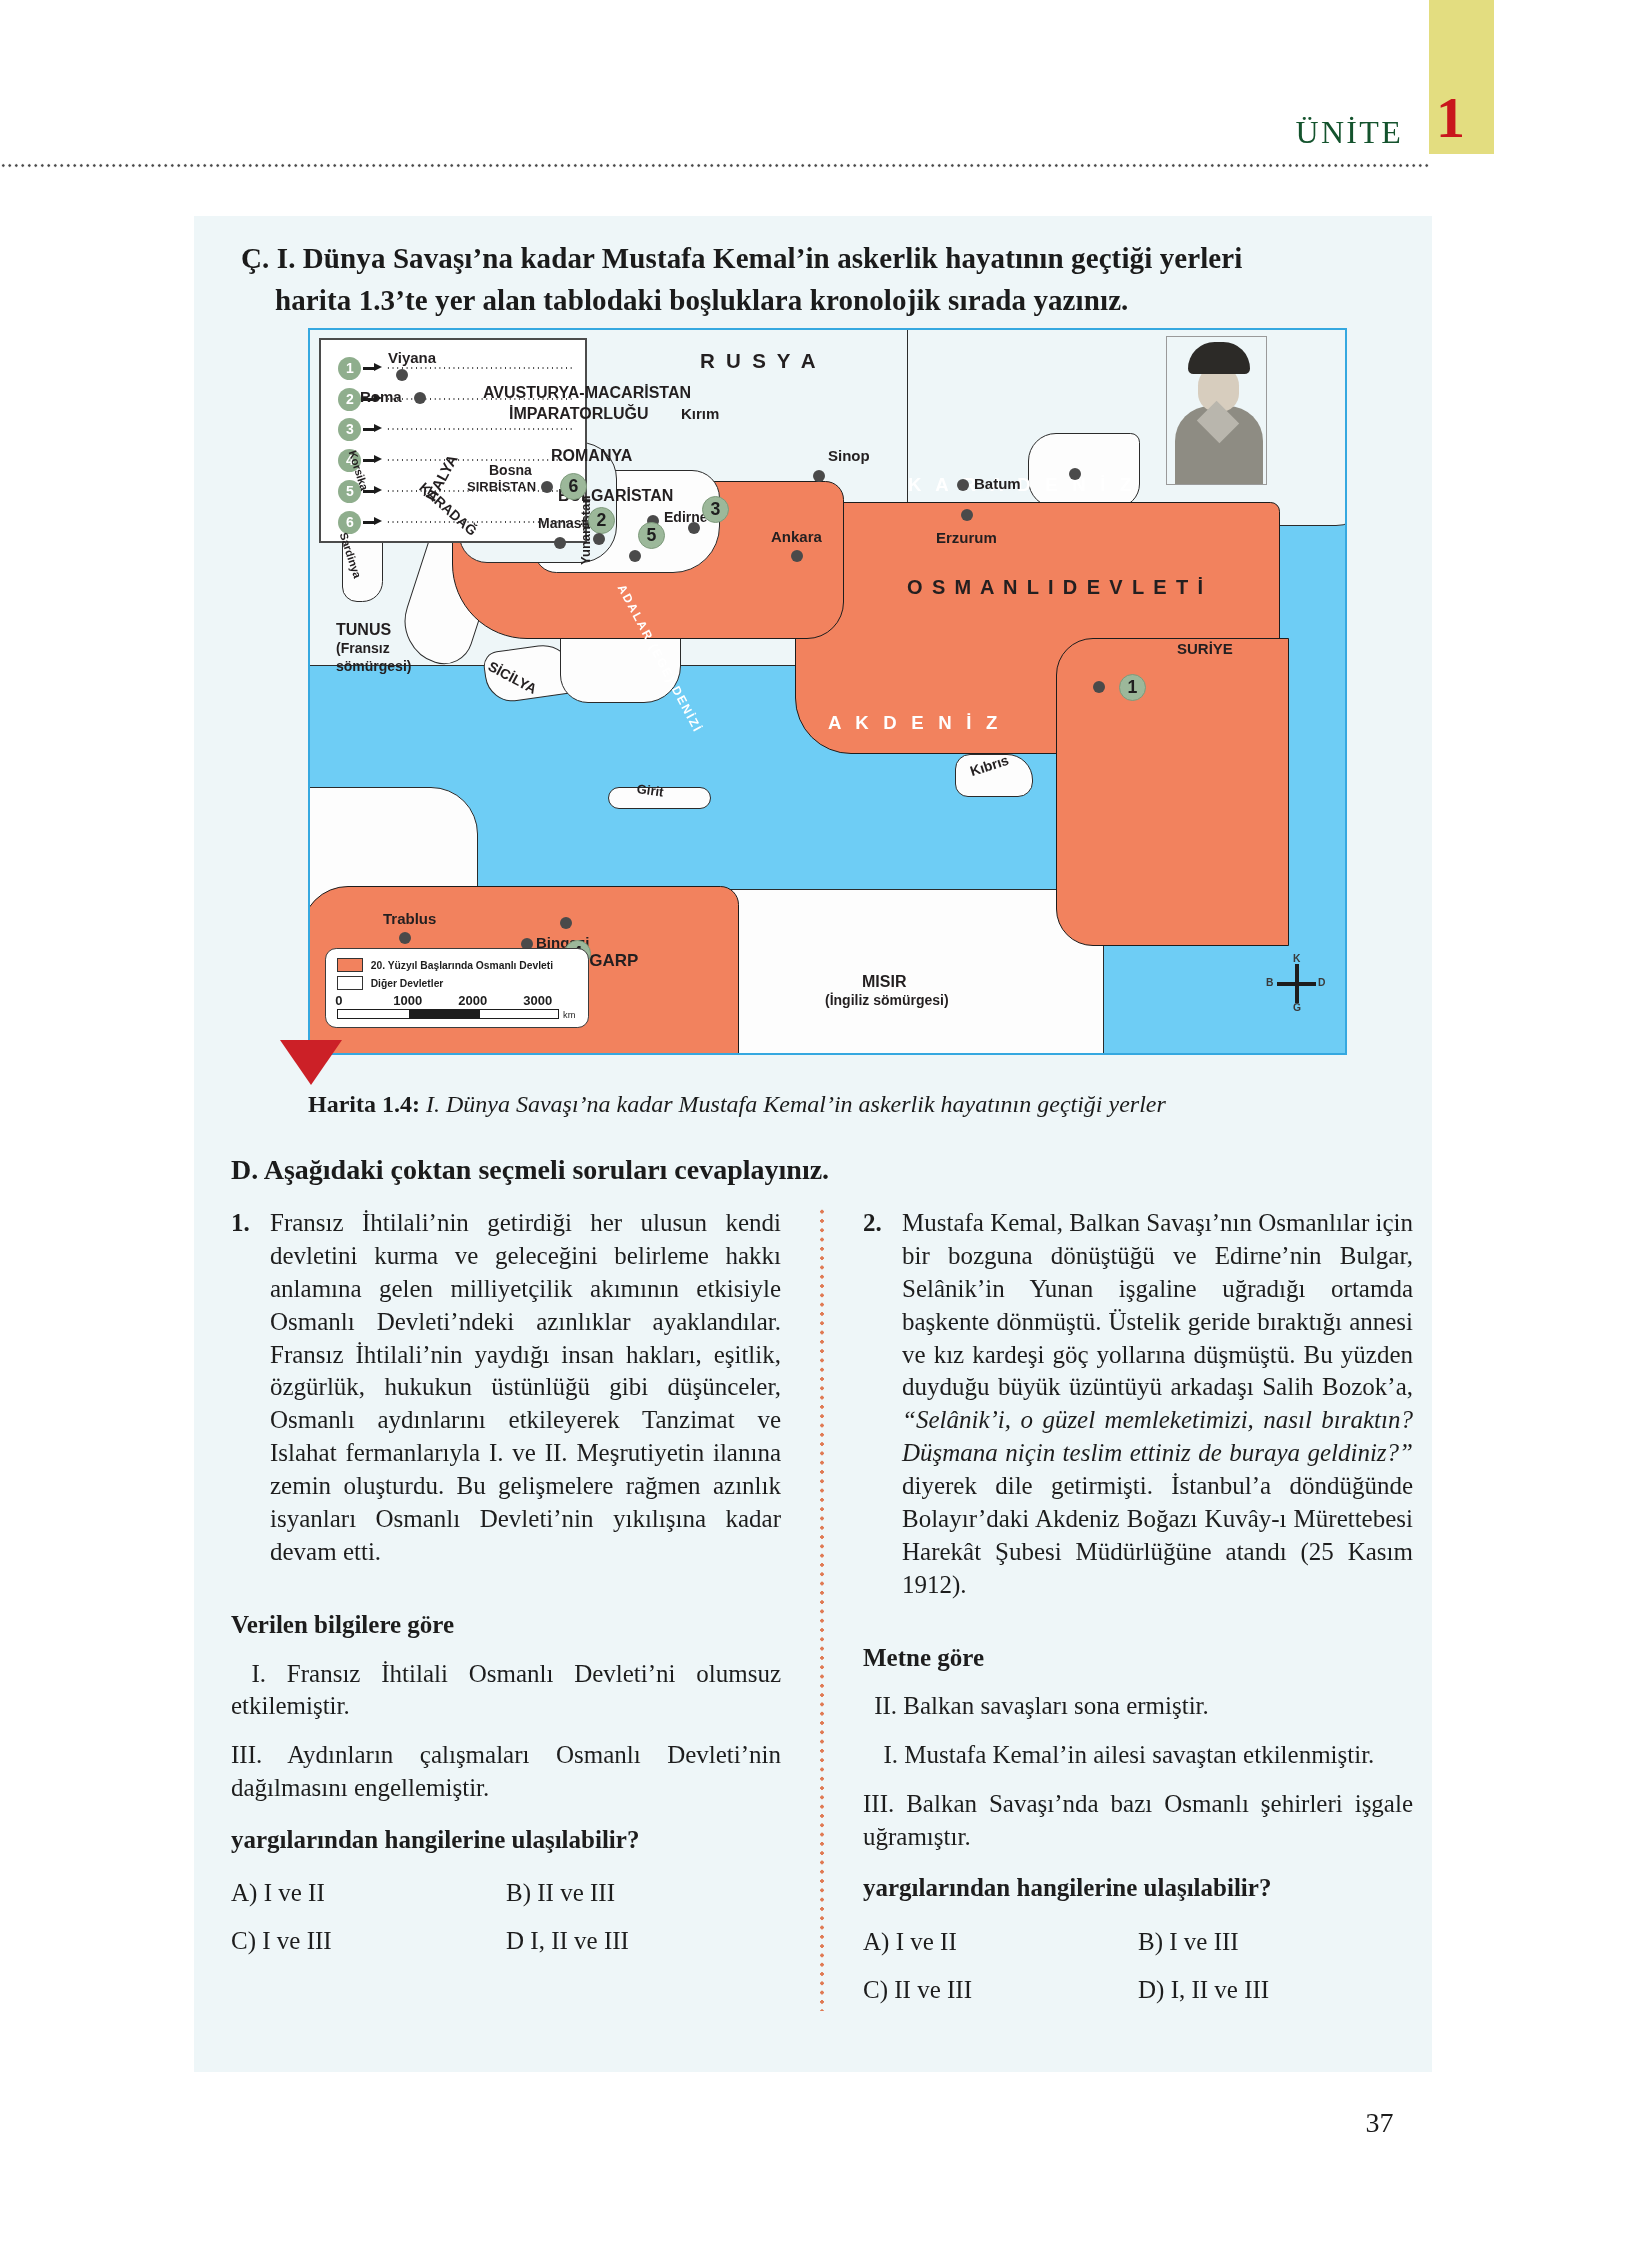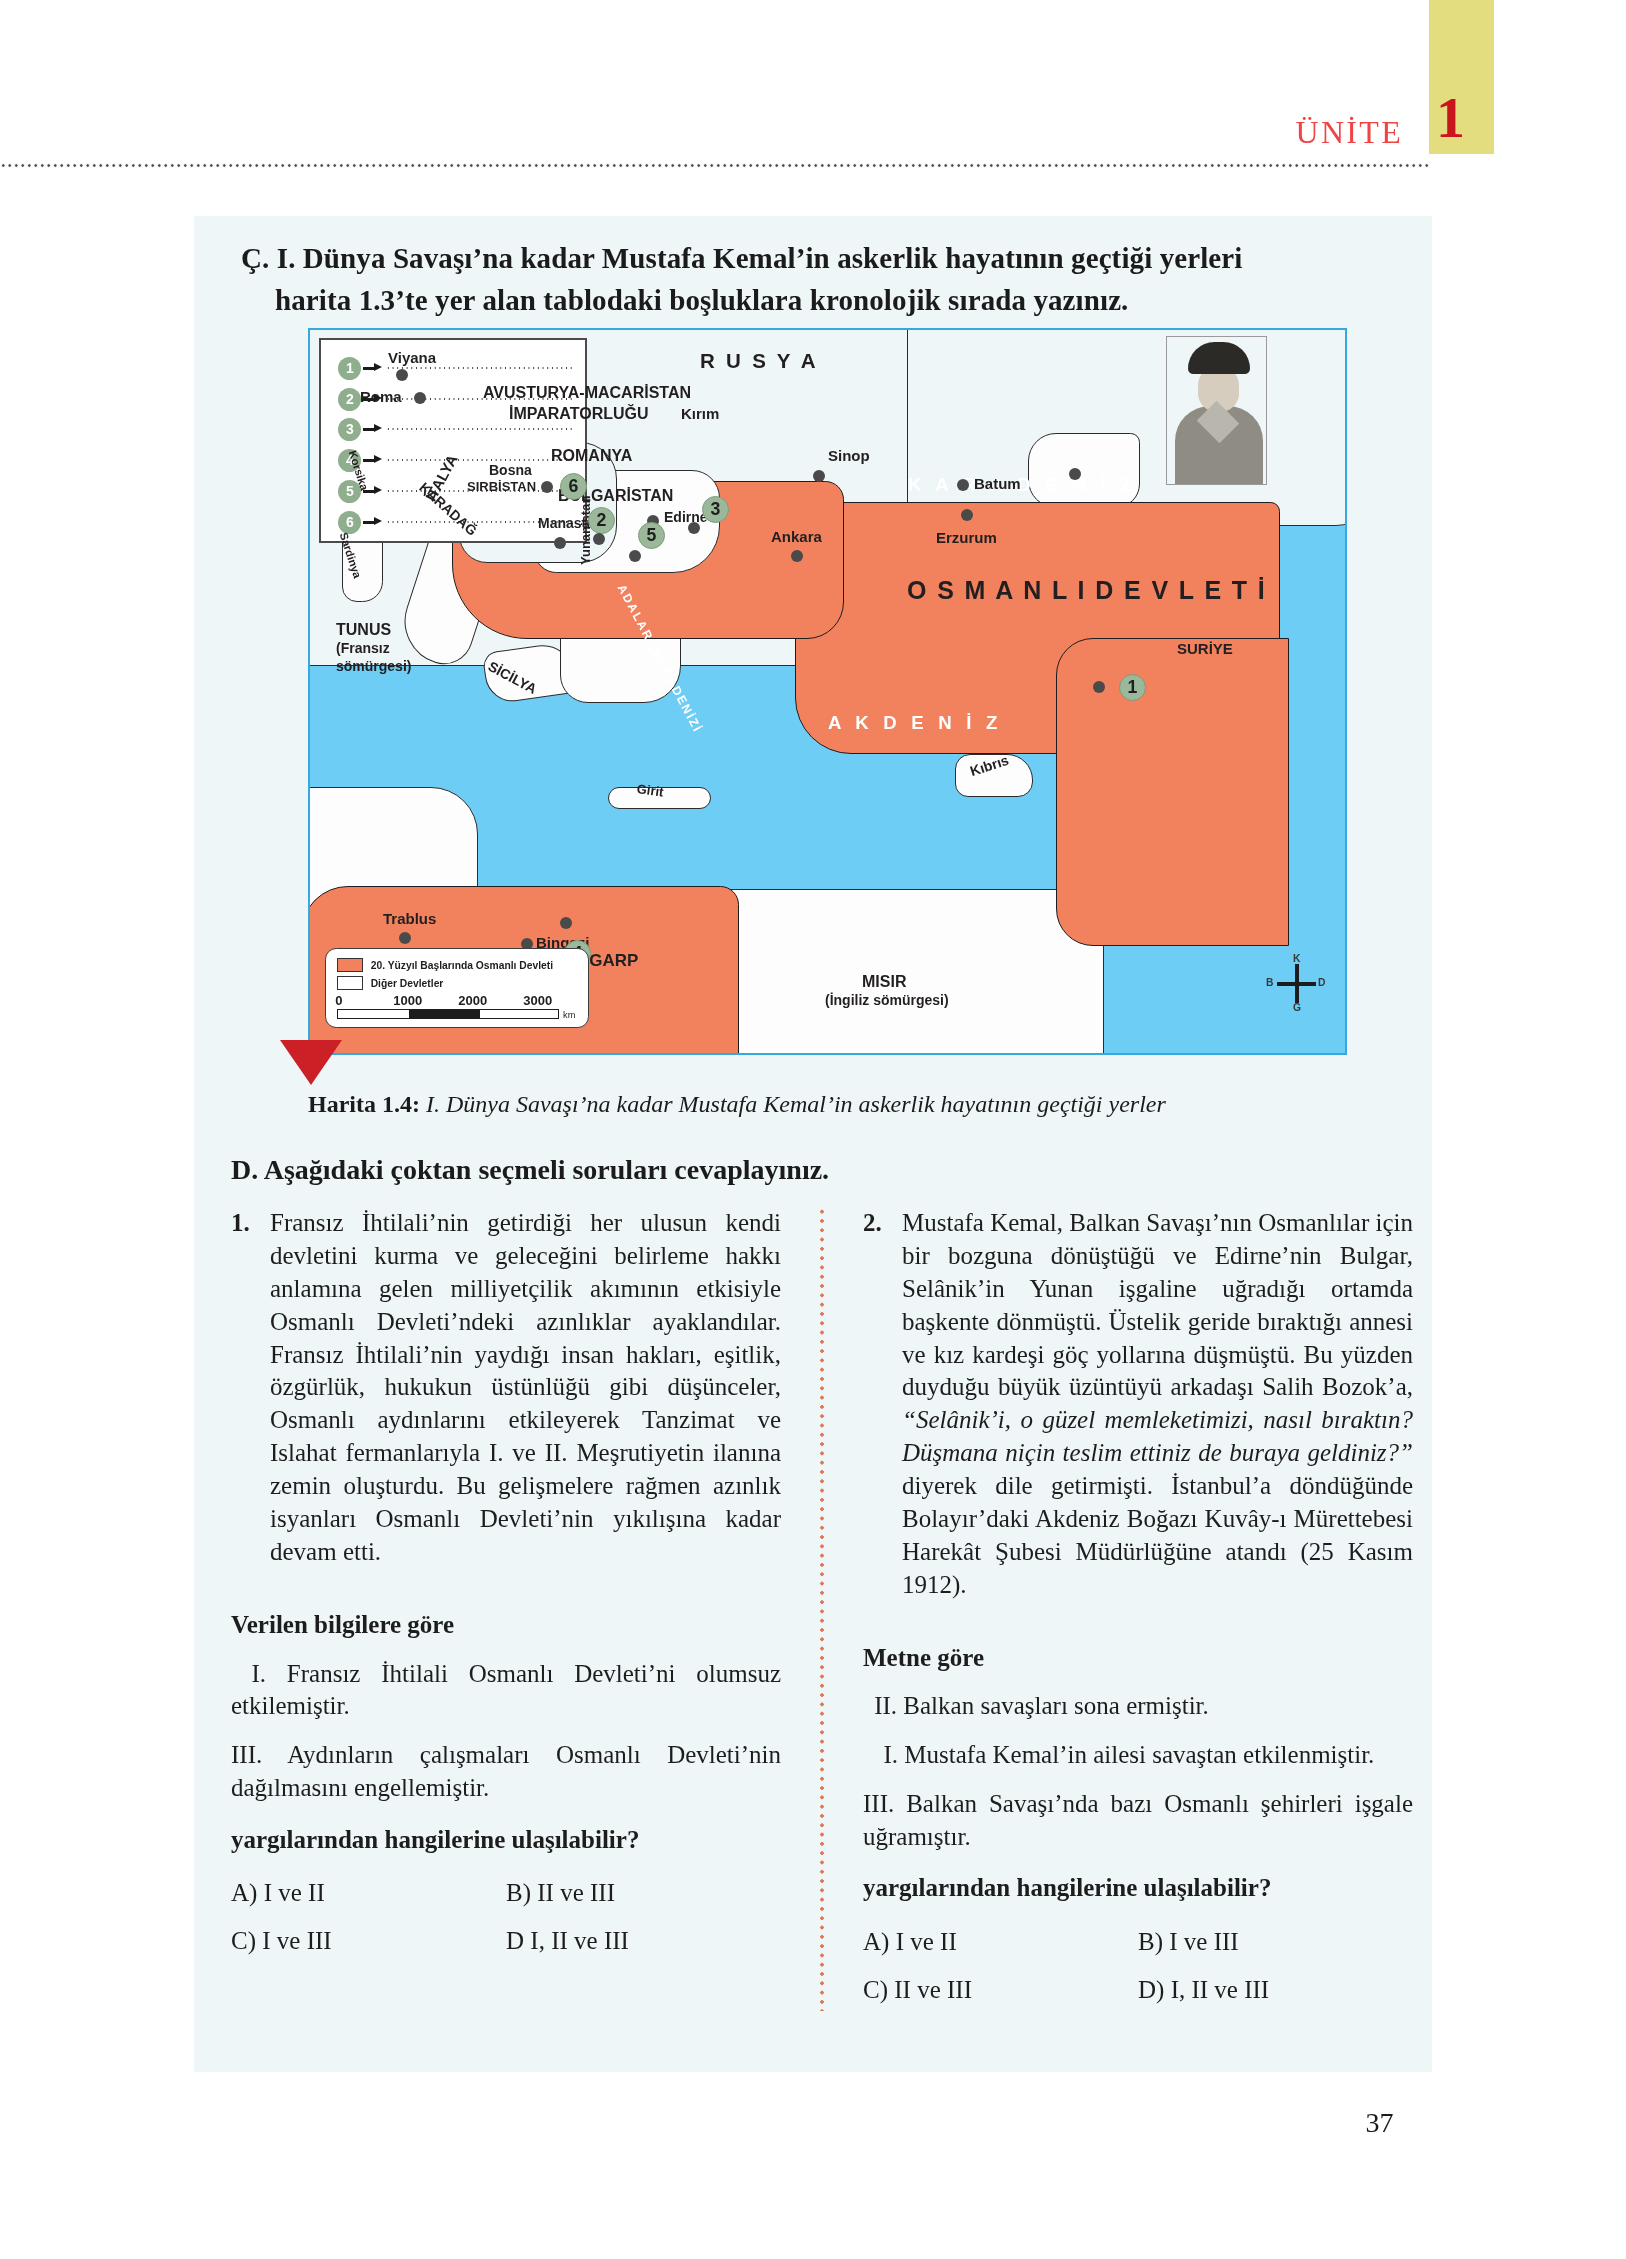--- a/index.html
+++ b/index.html
@@ -19,21 +19,21 @@
   .unit-num {
     position: absolute; left: 1436px; top: 89px; width: 56px;
     font-family: "Liberation Serif", serif;
     font-size: 58px; font-weight: 700; color: #c9161c;
     text-align: left; line-height: 1;
   }
   .unit-word {
     position: absolute; left: 1081px; top: 114px; width: 322px;
     text-align: right;
     font-family: "Liberation Serif", serif;
-    font-size: 32px; letter-spacing: 2.3px; color: #ef4444;
+    font-size: 32px; letter-spacing: 2.3px; color: #14532d;
   }
   .hdr-rule {
     position: absolute; left: 0px; top: 163px; width: 1429px; height: 4.7px;
     background-image: radial-gradient(circle, #4a4a4a 1.3px, rgba(0,0,0,0) 1.5px);
     background-size: 6.5px 4.7px; background-repeat: repeat-x;
   }
 
   
   .panel {
     position: absolute; left: 194px; top: 216px; width: 1238px; height: 1856px;
@@ -268,21 +268,21 @@
     <div class="mlabel sea-name" style="left:598px; top:144px; font-size:18.6px;">K A R A D E N İ Z</div>
     <div class="mlabel sea-name" style="left:518px; top:382px; font-size:18.6px;">A K D E N İ Z</div>
     <div class="mlabel sea-name" style="left:317px; top:252px; font-size:12px; letter-spacing:1.9px; transform: rotate(62deg); transform-origin: left top;">ADALAR (EGE) DENİZİ</div>
 
     <div class="mlabel" style="left:173px; top:54px; font-size:16px;">AVUSTURYA-MACARİSTAN</div>
     <div class="mlabel" style="left:199px; top:75px; font-size:16px;">İMPARATORLUĞU</div>
     <div class="mlabel" style="left:390px; top:18.6px; font-size:20.5px; letter-spacing:2.8px;">R U S Y A</div>
     <div class="mlabel" style="left:241px; top:117px; font-size:16px;">ROMANYA</div>
     <div class="mlabel" style="left:157px; top:149px; font-size:13px;">SIRBİSTAN</div>
     <div class="mlabel" style="left:248px; top:157px; font-size:16px;">BULGARİSTAN</div>
-    <div class="mlabel" style="left:597px; top:246px; font-size:25px; letter-spacing:1.9px;text-align:right;">O S M A N L I   D E V L E T İ</div>
+    <div class="mlabel" style="left:597px; top:246px; font-size:20px; letter-spacing:1.9px;text-align:right;">O S M A N L I   D E V L E T İ</div>
     <div class="mlabel" style="left:112px; top:166px; font-size:15px; transform:rotate(-62deg); transform-origin:left top;">İTALYA</div>
     <div class="mlabel" style="left:183px; top:328px; font-size:14px; transform:rotate(28deg); transform-origin:left top;">SİCİLYA</div>
     <div class="mlabel" style="left:117px; top:149px; font-size:14px; transform:rotate(42deg); transform-origin:left top;">KARADAĞ</div>
     <div class="mlabel" style="left:268px; top:235px; font-size:13px; transform:rotate(-90deg); transform-origin:left top;">Yunanistan</div>
     <div class="mlabel" style="left:867px; top:310px; font-size:15px;">SURİYE</div>
     <div class="mlabel" style="left:198px; top:621px; font-size:17px;">TRABLUSGARP</div>
     <div class="mlabel" style="left:179px; top:132px; font-size:14px;">Bosna</div>
     <div class="mlabel" style="left:48px; top:119px; font-size:11.2px; transform:rotate(72deg); transform-origin:left top;">Korsika</div>
     <div class="mlabel" style="left:39px; top:201px; font-size:11.2px; transform:rotate(72deg); transform-origin:left top;">Sardinya</div>
     <div class="mlabel" style="left:26px; top:291px; font-size:16px;">TUNUS</div>

